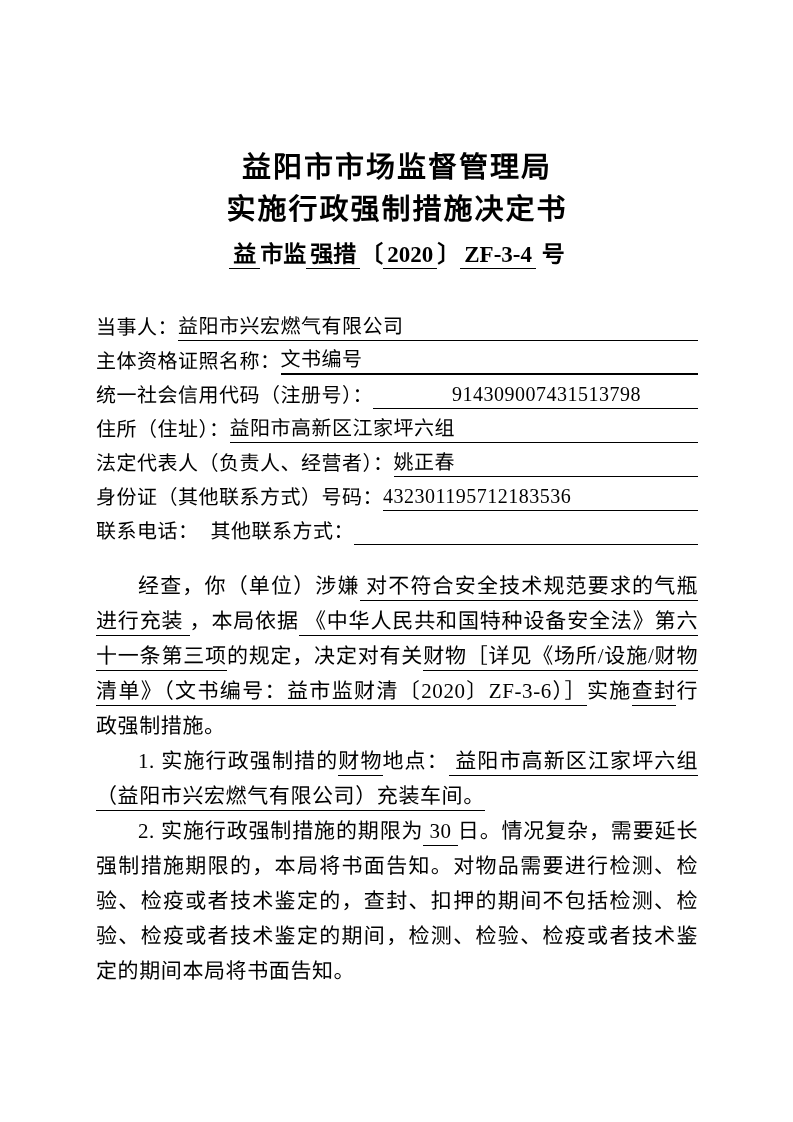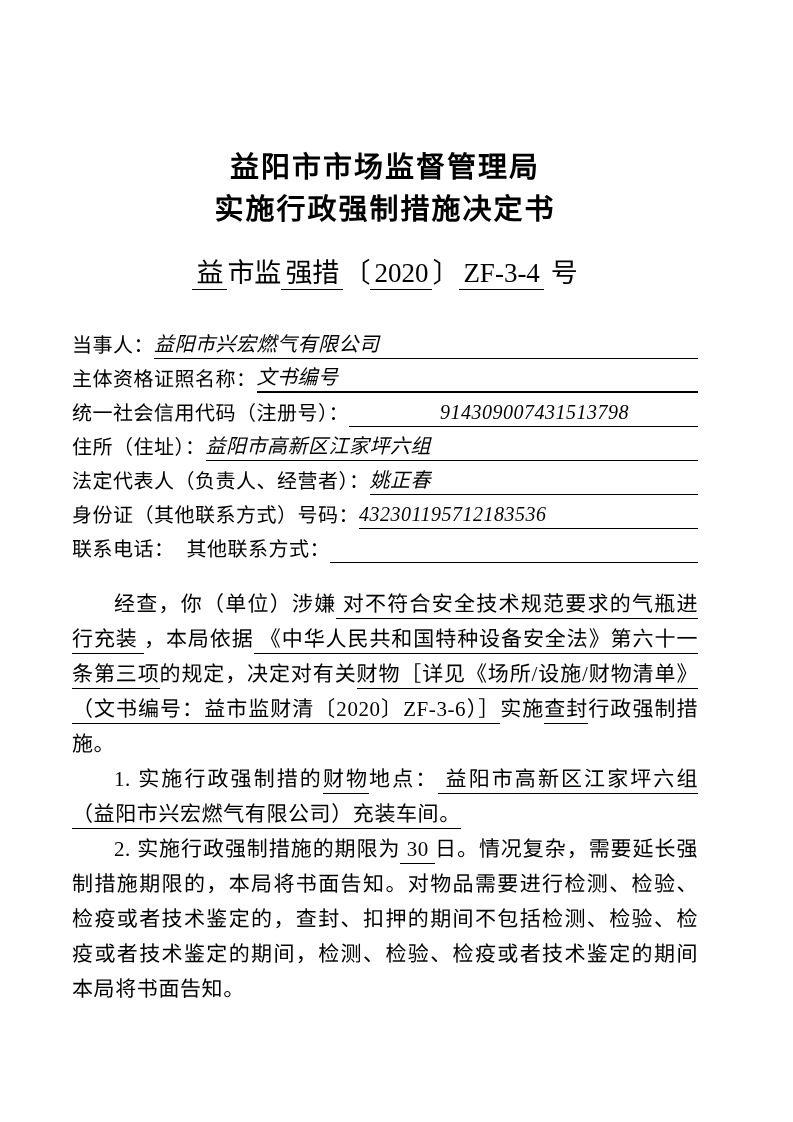--- a/index.html
+++ b/index.html
@@ -1,38 +1,39 @@
 <!DOCTYPE html>
 <html lang="zh-CN"><head>
 <meta charset="utf-8">
 <style>
   html,body{margin:0;padding:0;background:#ffffff;}
   .page{
     width:793px;height:1122px;margin:0 auto;background:#ffffff;color:#000;
-    box-sizing:border-box;padding:146px 95px 0 72px;position:relative;
+    box-sizing:border-box;padding:146px 95px 0 96px;position:relative;
     font-family:"Liberation Serif","DejaVu Serif",serif;
   }
   .title{
     font-family:"Liberation Sans","DejaVu Sans",sans-serif;
     font-weight:700;font-size:29px;line-height:42px;letter-spacing:2px;
     text-align:center;margin:0;white-space:nowrap;
   }
   .docno{
-    margin-top:29px;text-align:center;font-size:27px;line-height:28px;
+    margin-top:11px;text-align:center;font-size:23px;line-height:28px;
     white-space:nowrap;
+    font-weight:bold;
   }
   .docno .fill{border-bottom:1px solid #000;padding:0 4px 1px 4px;}
   .fields{margin-top:38px;font-size:20px;}
   .frow{display:flex;align-items:flex-end;height:34px;}
   .flabel{white-space:nowrap;line-height:27px;letter-spacing:0.5px;}
   .fvalue{
     border-bottom:1px solid #000;line-height:27px;white-space:nowrap;
     letter-spacing:0.5px;box-sizing:border-box;
   }
-  .fvalue.grow{flex:1 1 auto;font-style:italic;}
+  .fvalue.grow{flex:1 1 auto;}
   .fvalue.thick{border-bottom-width:2px;}
   .fvalue.padl{padding-left:22px;text-align:center;}
   .pairgap{margin-left:12px;}
   .docbody{margin-top:24px;font-size:21px;line-height:35px;
     text-align:justify;letter-spacing:0.6px;}
   .bpara{margin:0;text-indent:2em;}
   .useg{border-bottom:1px solid #000;padding-bottom:2px;}
 </style>
 </head>
 <body>

